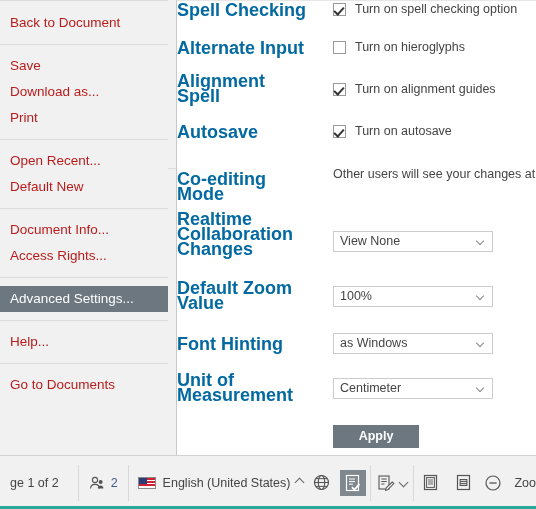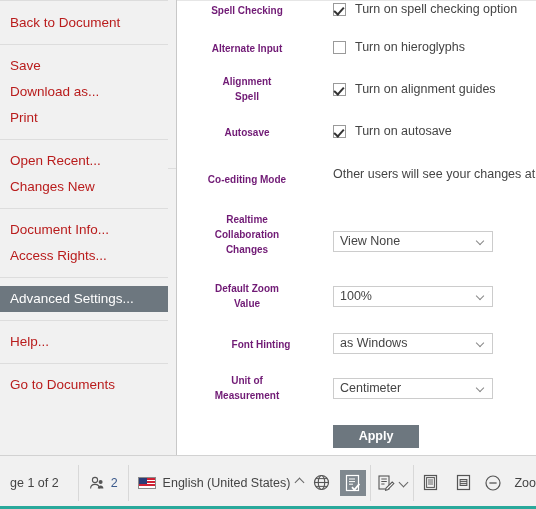--- a/index.html
+++ b/index.html
@@ -96,24 +96,24 @@
 
   .row {
     position: absolute;
     left: 0;
     width: 359px;
   }
   .label {
     position: absolute;
     left: 0;
     width: 140px;
-    text-align: center;
-    font-size: 10px;
+    text-align: left;
+    font-size: 18px;
     font-weight: bold;
-    color: #701a75;
+    color: #0369a1;
     line-height: 15px;
   }
   .control {
     position: absolute;
     left: 156px;
   }
 
   
   .cb-wrap {
     display: flex;
@@ -312,21 +312,21 @@
         <div class="menu-group first">
           <div class="menu-item">Back to Document</div>
         </div>
         <div class="menu-group">
           <div class="menu-item">Save</div>
           <div class="menu-item">Download as...</div>
           <div class="menu-item">Print</div>
         </div>
         <div class="menu-group">
           <div class="menu-item">Open Recent...</div>
-          <div class="menu-item">Changes New</div>
+          <div class="menu-item">Default New</div>
         </div>
         <div class="menu-group">
           <div class="menu-item">Document Info...</div>
           <div class="menu-item">Access Rights...</div>
         </div>
         <div class="menu-group">
           <div class="menu-item selected">Advanced Settings...</div>
         </div>
         <div class="menu-group">
           <div class="menu-item">Help...</div>
@@ -407,21 +407,21 @@
 Value</div>
       <div class="control" style="top:5px;">
         <div class="select">
           <span>100%</span>
           <span class="chev"></span>
         </div>
       </div>
     </div>
 
     <div class="row" style="top:328px;">
-      <div class="label" style="top:9px;padding-left:14px;">Font Hinting</div>
+      <div class="label" style="top:9px;">Font Hinting</div>
       <div class="control" style="top:5px;">
         <div class="select">
           <span>as Windows</span>
           <span class="chev"></span>
         </div>
       </div>
     </div>
 
     <div class="row" style="top:373px;">
       <div class="label" style="top:0px; white-space:pre-line;">Unit of

